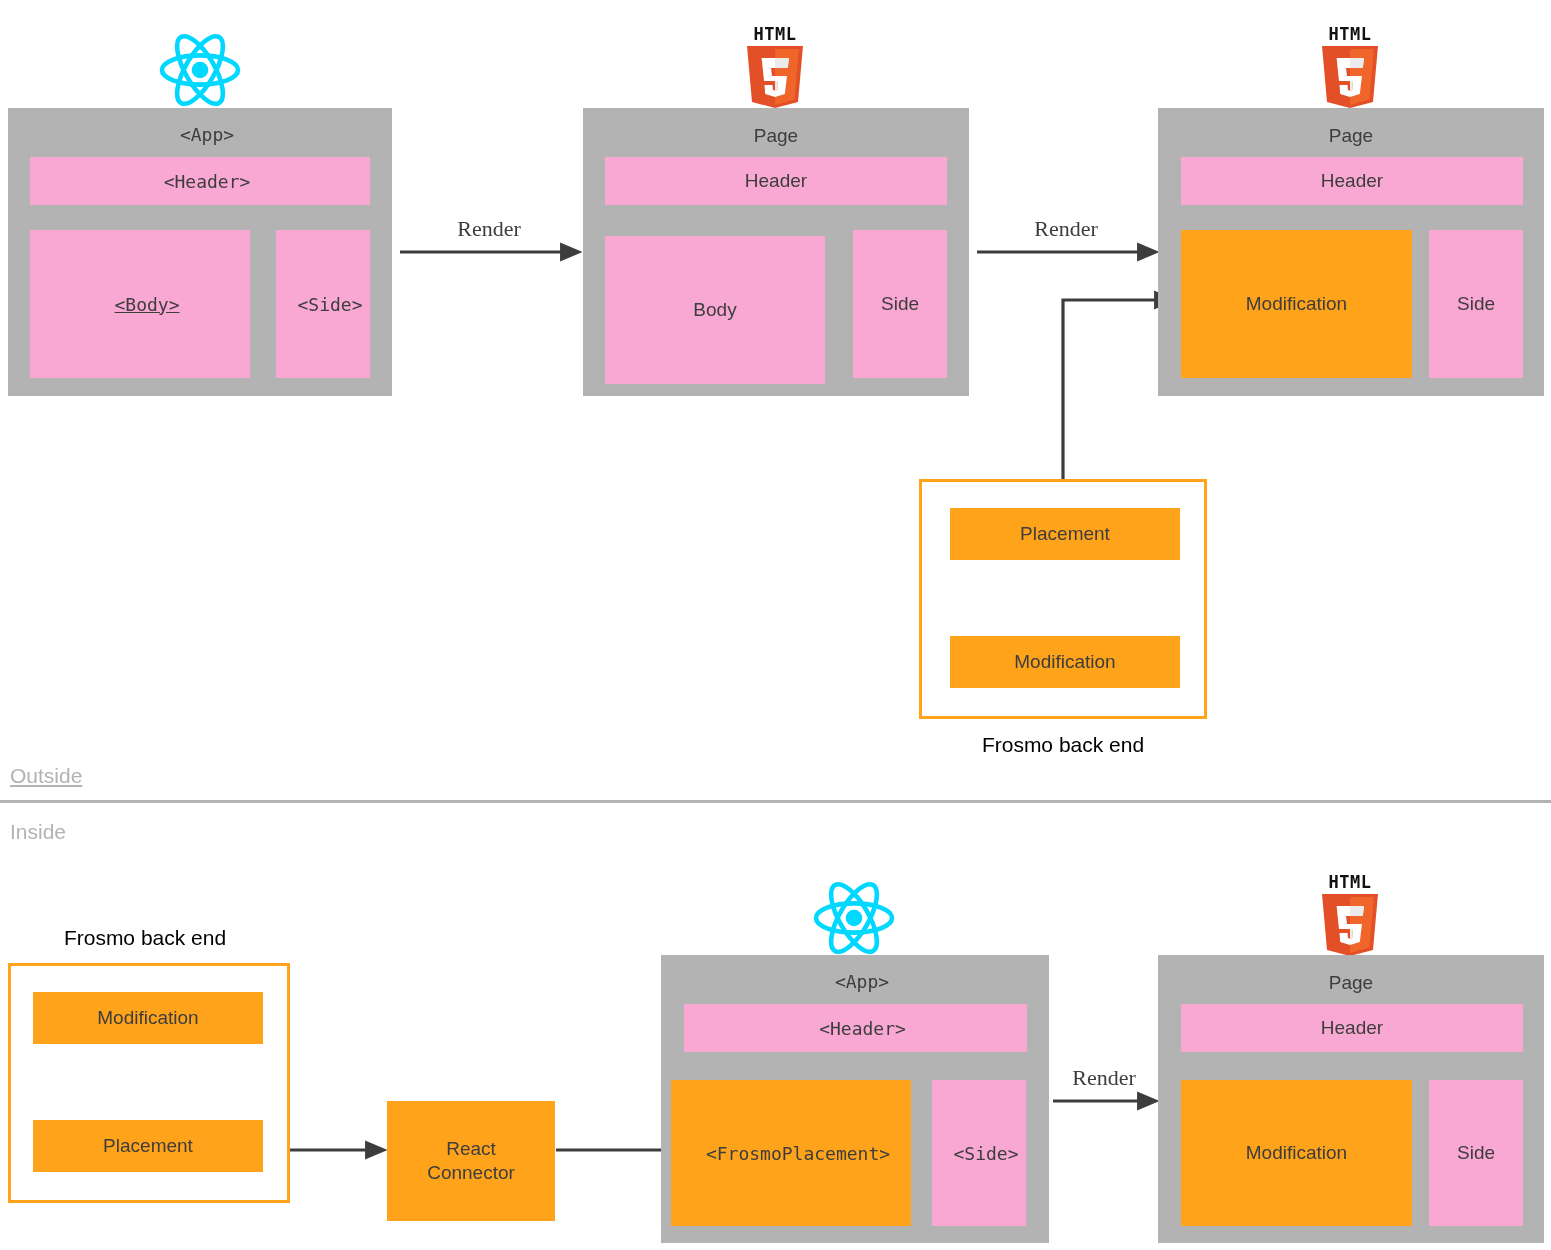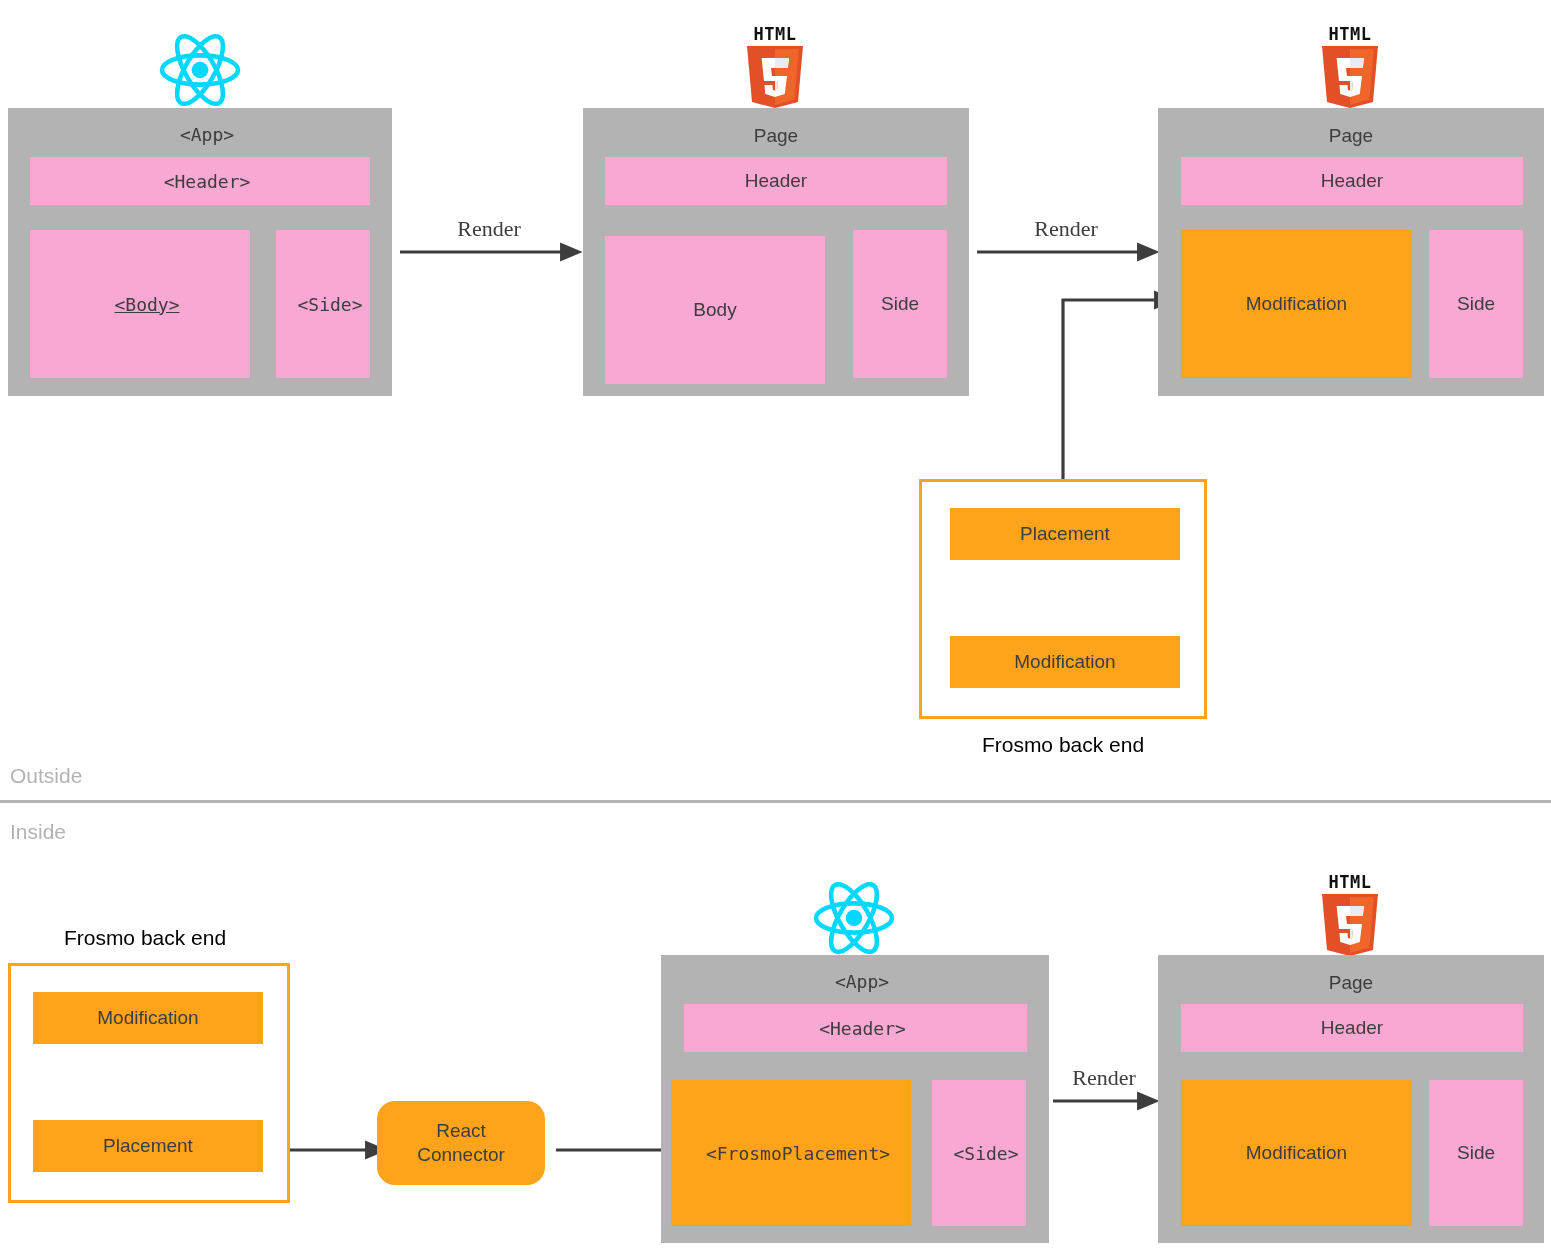--- a/index.html
+++ b/index.html
@@ -196,31 +196,31 @@
     <div class="subbox orange" style="left:23px;top:122px;width:231px;height:148px;">Modification</div>
     <div class="subbox" style="left:271px;top:122px;width:94px;height:148px;">Side</div>
   </div>
 
   <div class="frosmo-group" style="left:919px;top:479px;width:288px;height:240px;">
     <div class="obox" style="left:28px;top:26px;width:230px;height:52px;">Placement</div>
     <div class="obox" style="left:28px;top:154px;width:230px;height:52px;">Modification</div>
   </div>
   <div class="group-label" style="left:919px;top:733px;width:288px;text-align:center;">Frosmo back end</div>
 
-  <div class="divider-label" style="left:10px;top:764px;">Outside</div>
+  <div class="divider-label" style="left:10px;top:764px;text-decoration:underline;">Outside</div>
   <div class="divider-line" style="left:0px;top:800px;width:1551px;"></div>
   <div class="divider-label" style="left:10px;top:820px;">Inside</div>
 
   <div class="group-label" style="left:0px;top:926px;width:290px;text-align:center;">Frosmo back end</div>
   <div class="frosmo-group" style="left:8px;top:963px;width:282px;height:240px;">
     <div class="obox" style="left:22px;top:26px;width:230px;height:52px;">Modification</div>
     <div class="obox" style="left:22px;top:154px;width:230px;height:52px;">Placement</div>
   </div>
 
-  <div class="obox" style="left:377px;top:1101px;width:168px;height:84px;flex-direction:column;border-radius:18px;">
+  <div class="obox" style="left:387px;top:1101px;width:168px;height:120px;flex-direction:column;">
     <span>React</span>
     <span>Connector</span>
   </div>
 
   <div class="logo" style="left:812px;top:860px;width:84px;height:76px;">
     <svg viewBox="0 0 84 76" width="84" height="76">
       <g fill="none" stroke="#00d8ff" stroke-width="4.6">
         <ellipse cx="42" cy="38" rx="38" ry="14.6"></ellipse>
         <ellipse cx="42" cy="38" rx="38" ry="14.6" transform="rotate(60 42 38)"></ellipse>
         <ellipse cx="42" cy="38" rx="38" ry="14.6" transform="rotate(120 42 38)"></ellipse>

